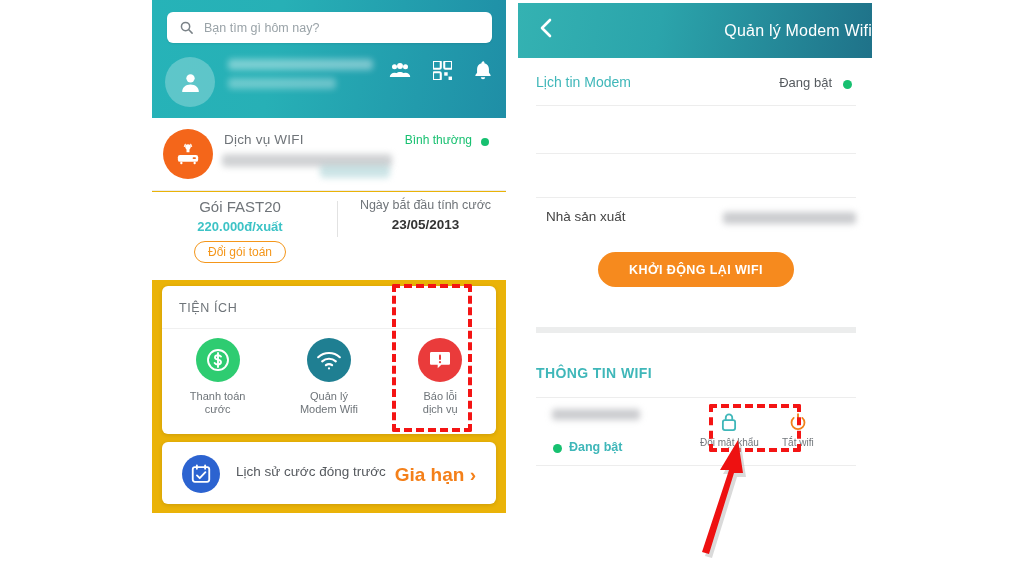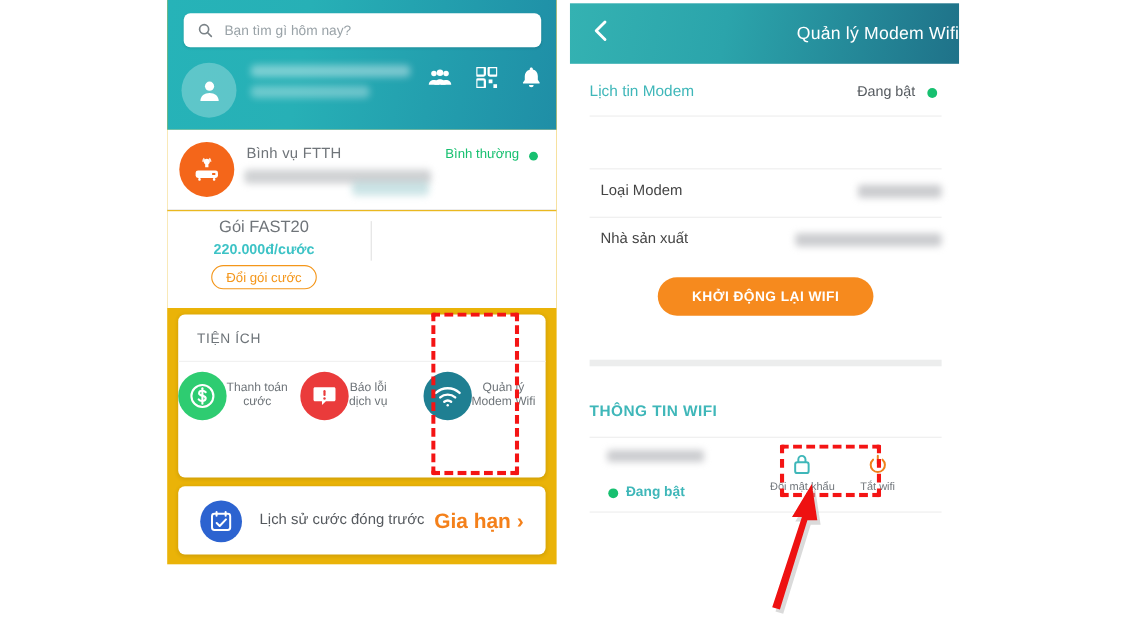--- a/index.html
+++ b/index.html
@@ -81,21 +81,21 @@
   .plan-rdate{font-size:13.5px;color:#333;font-weight:bold;margin-top:5px;}
 
   .card{
     position:absolute;background:#fff;border-radius:6px;
     box-shadow:0 1px 4px rgba(0,0,0,.13);
   }
   .utility-card{left:10px;top:286px;width:334px;height:148px;}
   .util-title{position:absolute;left:17px;top:15px;font-size:12.5px;color:#6e7479;letter-spacing:.6px;}
   .util-hr{position:absolute;left:0;top:42px;width:334px;height:1px;background:#f0f0f0;}
   .util-grid{position:absolute;left:0;top:52px;width:334px;display:flex;}
-  .util-item{width:111.3px;display:flex;flex-direction:row;}
+  .util-item{width:111.3px;display:flex;flex-direction:column;align-items:center;}
   .util-circle{width:44px;height:44px;border-radius:50%;display:flex;align-items:center;justify-content:center;}
   .util-label{margin-top:8px;font-size:11px;color:#6e7479;text-align:center;line-height:13px;}
 
   .history-card{left:10px;top:442px;width:334px;height:62px;}
   .hist-ico{
     position:absolute;left:20px;top:13px;width:38px;height:38px;border-radius:50%;
     background:#2c63d0;display:flex;align-items:center;justify-content:center;
   }
   .hist-label{position:absolute;left:74px;top:22px;font-size:13.5px;color:#55595e;}
   .hist-action{position:absolute;right:20px;top:22px;font-size:19px;color:#f4801a;font-weight:bold;}
@@ -205,85 +205,89 @@
       <div class="svc-ico">
         <svg width="26" height="24" viewBox="0 0 28 26" fill="#ffffff">
           <path d="M14 2.5c1.6 0 3 1.3 3 3 0 1.1-.6 2-1.4 2.5V11h-3.2V8c-.8-.5-1.4-1.4-1.4-2.5 0-1.7 1.4-3 3-3z"></path>
           <path d="M9.4 5.4A6.2 6.2 0 0 1 11 1.6l1.3 1.3a4.4 4.4 0 0 0-1.1 2.5zM18.6 5.4a6.2 6.2 0 0 0-1.6-3.8l-1.3 1.3c.6.7 1 1.6 1.1 2.5z" opacity=".85"></path>
           <rect x="3" y="14" width="22" height="7.5" rx="2.4"></rect>
           <rect x="5.6" y="21.5" width="2.4" height="2.6" rx="1"></rect>
           <rect x="20" y="21.5" width="2.4" height="2.6" rx="1"></rect>
           <rect x="19" y="16.6" width="3.6" height="1.8" rx=".9" fill="#f4661a"></rect>
         </svg>
       </div>
-      <div class="svc-title">Bình vụ FTTH</div>
+      <div class="svc-title">Dịch vụ WIFI</div>
       <div class="blur-bar svc-blur"></div>
       <div class="blur-bar svc-blur2"></div>
       <div class="svc-status">Bình thường</div>
       <div class="svc-dot"></div>
     </div>
     <div class="hr-thin" style="top:190px;"></div>
 
     <div class="plan-row">
       <div class="plan-left">
         <div class="plan-name">Gói FAST20</div>
-        <div class="plan-price">220.000đ/cước</div>
-        <div class="plan-btn">Đổi gói cước</div>
+        <div class="plan-price">220.000đ/xuất</div>
+        <div class="plan-btn">Đổi gói toán</div>
       </div>
       <div class="plan-divider"></div>
+      <div class="plan-right">
+        <div class="plan-rlabel">Ngày bắt đầu tính cước</div>
+        <div class="plan-rdate">23/05/2013</div>
+      </div>
     </div>
 
     <div class="card utility-card">
       <div class="util-title">TIỆN ÍCH</div>
       <div class="util-hr"></div>
       <div class="util-grid">
 
         <div class="util-item">
           <div class="util-circle" style="background:#2ecc71;">
             <svg width="26" height="26" viewBox="0 0 26 26" fill="none" stroke="#ffffff" stroke-width="1.9">
               <circle cx="13" cy="13" r="10"></circle>
               <path d="M16 9.6c-.7-.9-1.8-1.4-3-1.4-1.8 0-3 .9-3 2.2 0 3 6 1.5 6 4.7 0 1.4-1.4 2.4-3.2 2.4-1.3 0-2.5-.5-3.2-1.5" stroke-linecap="round"></path>
               <line x1="13" y1="6" x2="13" y2="20" stroke-linecap="round"></line>
             </svg>
           </div>
           <div class="util-label">
             <div>Thanh toán</div>
             <div>cước</div>
-          </div>
-        </div>
-
-        <div class="util-item">
-          <div class="util-circle" style="background:#ea3b3b;">
-            <svg width="24" height="24" viewBox="0 0 24 24" fill="#ffffff">
-              <path d="M3.4 4h17.2c.8 0 1.4.6 1.4 1.4v10c0 .8-.6 1.4-1.4 1.4h-7.3l-3.6 3.4v-3.4H3.4c-.8 0-1.4-.6-1.4-1.4v-10c0-.8.6-1.4 1.4-1.4z"></path>
-              <rect x="11" y="6.6" width="2" height="5.4" rx="1" fill="#ea3b3b"></rect>
-              <circle cx="12" cy="14.2" r="1.1" fill="#ea3b3b"></circle>
-            </svg>
-          </div>
-          <div class="util-label">
-            <div>Báo lỗi</div>
-            <div>dịch vụ</div>
           </div>
         </div>
 
         <div class="util-item">
           <div class="util-circle" style="background:#1f7f92;">
             <svg width="26" height="21" viewBox="0 0 26 21" fill="none" stroke="#ffffff" stroke-width="2.2" stroke-linecap="round">
               <path d="M2.2 7.2a16 16 0 0 1 21.6 0"></path>
               <path d="M6.2 11.3a10.4 10.4 0 0 1 13.6 0"></path>
               <path d="M9.9 15.2a5.2 5.2 0 0 1 6.2 0"></path>
               <circle cx="13" cy="18.4" r="1.1" fill="#ffffff" stroke="none"></circle>
             </svg>
           </div>
           <div class="util-label">
             <div>Quản lý</div>
             <div>Modem Wifi</div>
           </div>
         </div>
 
+        <div class="util-item">
+          <div class="util-circle" style="background:#ea3b3b;">
+            <svg width="24" height="24" viewBox="0 0 24 24" fill="#ffffff">
+              <path d="M3.4 4h17.2c.8 0 1.4.6 1.4 1.4v10c0 .8-.6 1.4-1.4 1.4h-7.3l-3.6 3.4v-3.4H3.4c-.8 0-1.4-.6-1.4-1.4v-10c0-.8.6-1.4 1.4-1.4z"></path>
+              <rect x="11" y="6.6" width="2" height="5.4" rx="1" fill="#ea3b3b"></rect>
+              <circle cx="12" cy="14.2" r="1.1" fill="#ea3b3b"></circle>
+            </svg>
+          </div>
+          <div class="util-label">
+            <div>Báo lỗi</div>
+            <div>dịch vụ</div>
+          </div>
+        </div>
+
       </div>
     </div>
 
     <div class="card history-card">
       <div class="hist-ico">
         <svg width="22" height="22" viewBox="0 0 24 24" fill="none" stroke="#ffffff" stroke-width="2">
           <rect x="3" y="4.5" width="18" height="16" rx="2.4"></rect>
           <line x1="7.5" y1="2.6" x2="7.5" y2="6.4" stroke-linecap="round"></line>
           <line x1="16.5" y1="2.6" x2="16.5" y2="6.4" stroke-linecap="round"></line>
           <path d="M7.6 13.6l3 3 6.2-6.6" stroke-linecap="round" stroke-linejoin="round"></path>
@@ -306,24 +310,20 @@
       </svg>
     </div>
 
     <div class="rp-sec">Lịch tin Modem</div>
     <div class="rp-sec-status">Đang bật</div>
     <div class="rp-sec-dot"></div>
     <div class="rp-hr" style="top:105px;"></div>
 
     <div class="rp-hr" style="top:153px;"></div>
 
-    <div class="info-row" style="top:154px;">
-      <div class="info-label">Loại Modem</div>
-      <div class="info-blur" style="left:262px;top:14px;width:76px;height:12px;"></div>
-    </div>
     <div class="rp-hr" style="top:197px;"></div>
 
     <div class="info-row" style="top:198px;">
       <div class="info-label">Nhà sản xuất</div>
       <div class="info-blur" style="left:205px;top:14px;width:133px;height:12px;"></div>
     </div>
 
     <button class="restart-btn">KHỞI ĐỘNG LẠI WIFI</button>
 
     <div class="fat-divider"></div>

